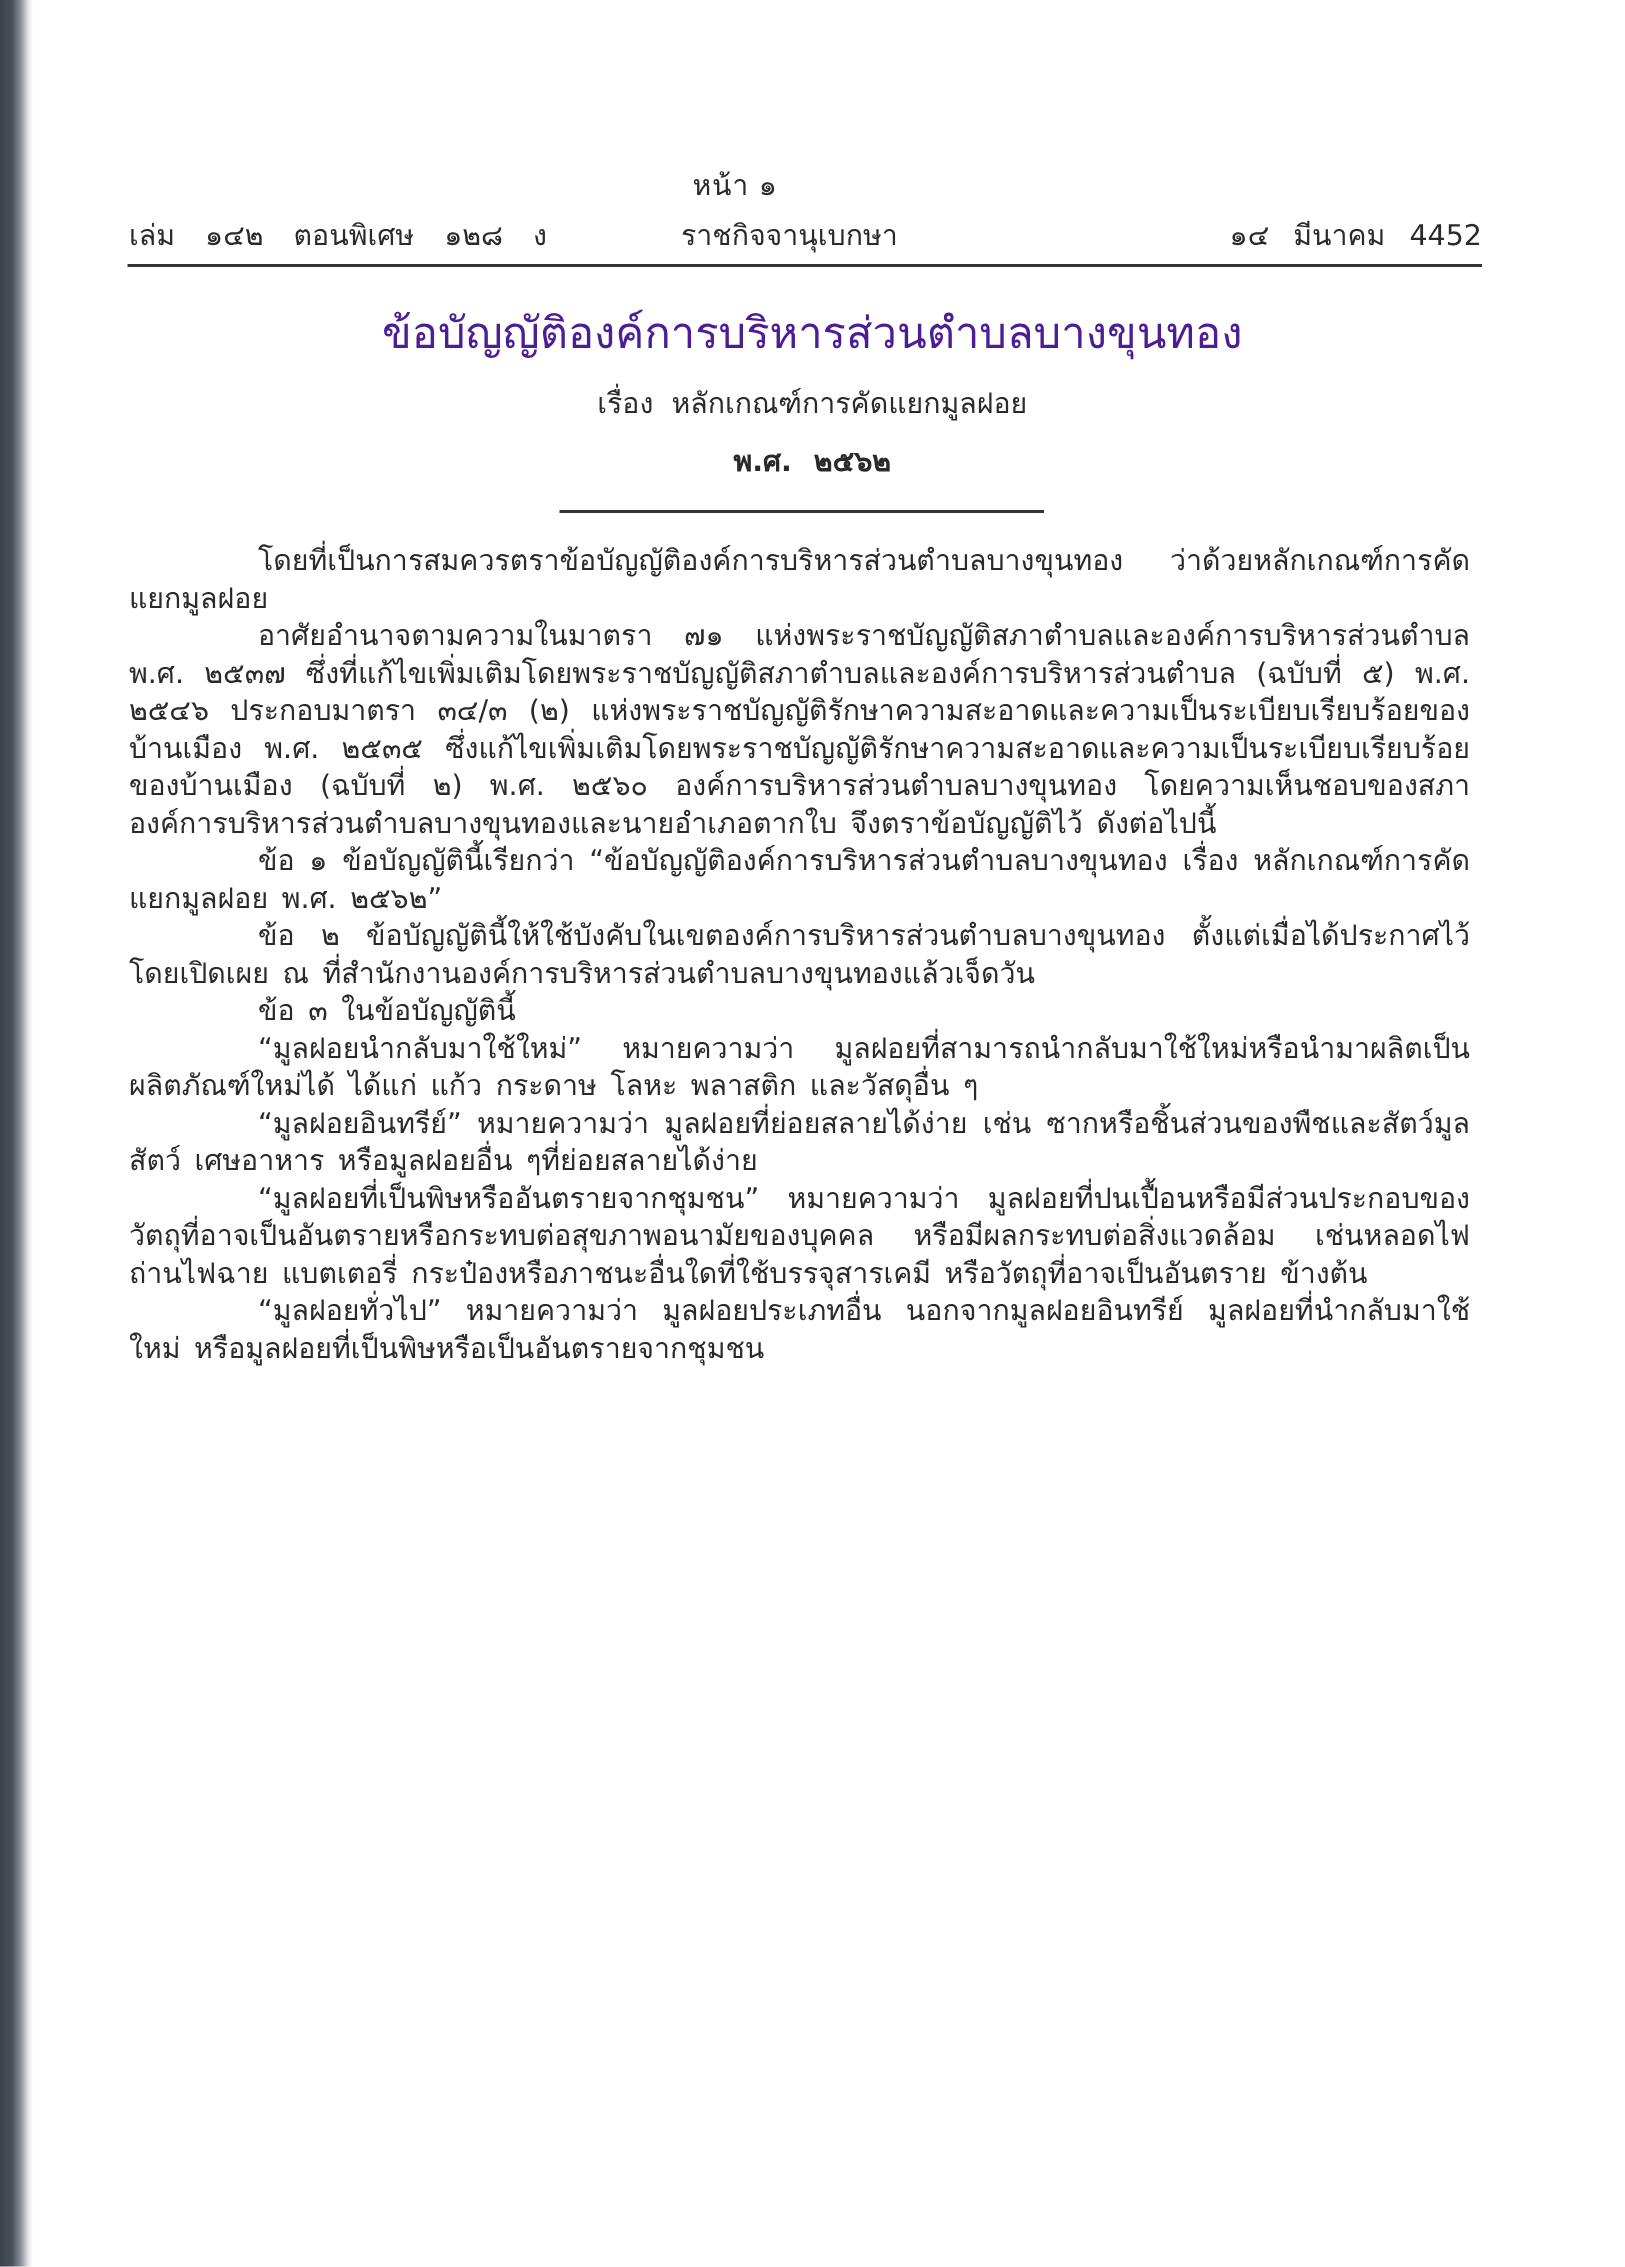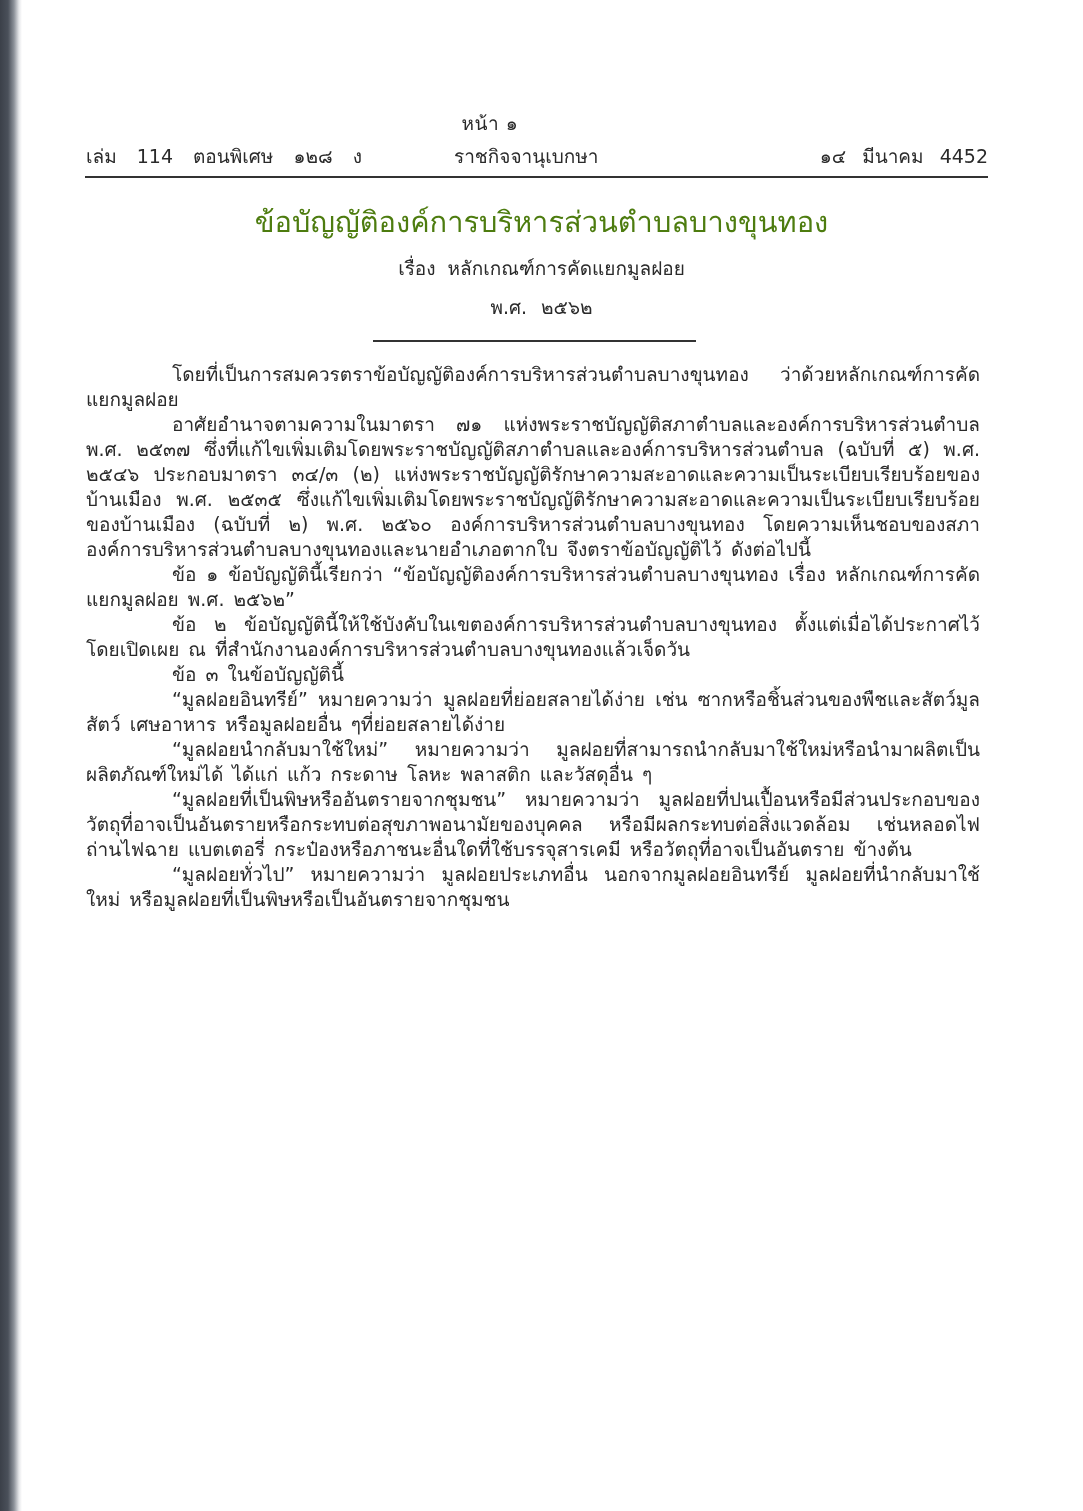--- a/index.html
+++ b/index.html
@@ -72,39 +72,40 @@
       height: 2px;
       background: #333;
     }
     .title {
       position: absolute;
       top: 199px;
       left: 0;
       width: 1083px;
       text-align: center;
       font-size: 29px;
-      color: #4d7c0f;
+      color: #4c1d95;
     }
     .subtitle {
       position: absolute;
       top: 253px;
       left: 0;
       width: 1083px;
       text-align: center;
       font-size: 19px;
       word-spacing: 6px;
     }
     .year-line {
       position: absolute;
       top: 292px;
       left: 0;
       width: 1083px;
       text-align: center;
       font-size: 19px;
       word-spacing: 8px;
+      font-weight: bold;
     }
     .title-rule {
       position: absolute;
       top: 340px;
       left: 373px;
       width: 323px;
       height: 1.5px;
       background: #333;
     }
     .body-text {
@@ -127,36 +128,36 @@
 </head>
 <body>
 
 <div class="binding-edge"></div>
 
 <div class="page">
 
   <div class="page-number">หน้า ๑</div>
 
   <div class="gazette-header">
-    <span class="left">เล่ม 114 ตอนพิเศษ ๑๒๘ ง</span>
+    <span class="left">เล่ม ๑๔๒ ตอนพิเศษ ๑๒๘ ง</span>
     <span class="center">ราชกิจจานุเบกษา</span>
     <span class="right">๑๔ มีนาคม 4452</span>
   </div>
   <div class="header-rule"></div>
 
   <div class="title">ข้อบัญญัติองค์การบริหารส่วนตำบลบางขุนทอง</div>
   <div class="subtitle">เรื่อง  หลักเกณฑ์การคัดแยกมูลฝอย</div>
   <div class="year-line">พ.ศ. ๒๕๖๒</div>
   <div class="title-rule"></div>
 
   <div class="body-text">
     <p>โดยที่เป็นการสมควรตราข้อบัญญัติองค์การบริหารส่วนตำบลบางขุนทอง  ว่าด้วยหลักเกณฑ์การคัดแยกมูลฝอย</p>
     <p>อาศัยอำนาจตามความในมาตรา ๗๑ แห่งพระราชบัญญัติสภาตำบลและองค์การบริหารส่วนตำบล พ.ศ. ๒๕๓๗ ซึ่งที่แก้ไขเพิ่มเติมโดยพระราชบัญญัติสภาตำบลและองค์การบริหารส่วนตำบล (ฉบับที่ ๕) พ.ศ. ๒๕๔๖ ประกอบมาตรา ๓๔/๓ (๒) แห่งพระราชบัญญัติรักษาความสะอาดและความเป็นระเบียบเรียบร้อยของบ้านเมือง พ.ศ. ๒๕๓๕ ซึ่งแก้ไขเพิ่มเติมโดยพระราชบัญญัติรักษาความสะอาดและความเป็นระเบียบเรียบร้อยของบ้านเมือง (ฉบับที่ ๒) พ.ศ. ๒๕๖๐ องค์การบริหารส่วนตำบลบางขุนทอง โดยความเห็นชอบของสภาองค์การบริหารส่วนตำบลบางขุนทองและนายอำเภอตากใบ  จึงตราข้อบัญญัติไว้  ดังต่อไปนี้</p>
     <p>ข้อ ๑ ข้อบัญญัตินี้เรียกว่า “ข้อบัญญัติองค์การบริหารส่วนตำบลบางขุนทอง เรื่อง หลักเกณฑ์การคัดแยกมูลฝอย พ.ศ. ๒๕๖๒”</p>
     <p>ข้อ ๒ ข้อบัญญัตินี้ให้ใช้บังคับในเขตองค์การบริหารส่วนตำบลบางขุนทอง  ตั้งแต่เมื่อได้ประกาศไว้โดยเปิดเผย ณ ที่สำนักงานองค์การบริหารส่วนตำบลบางขุนทองแล้วเจ็ดวัน</p>
     <p>ข้อ ๓ ในข้อบัญญัตินี้</p>
+    <p>“มูลฝอยนำกลับมาใช้ใหม่” หมายความว่า มูลฝอยที่สามารถนำกลับมาใช้ใหม่หรือนำมาผลิตเป็นผลิตภัณฑ์ใหม่ได้ ได้แก่ แก้ว กระดาษ โลหะ พลาสติก และวัสดุอื่น ๆ</p>
     <p>“มูลฝอยอินทรีย์” หมายความว่า มูลฝอยที่ย่อยสลายได้ง่าย เช่น ซากหรือชิ้นส่วนของพืชและสัตว์มูลสัตว์ เศษอาหาร หรือมูลฝอยอื่น ๆที่ย่อยสลายได้ง่าย</p>
-    <p>“มูลฝอยนำกลับมาใช้ใหม่” หมายความว่า มูลฝอยที่สามารถนำกลับมาใช้ใหม่หรือนำมาผลิตเป็นผลิตภัณฑ์ใหม่ได้ ได้แก่ แก้ว กระดาษ โลหะ พลาสติก และวัสดุอื่น ๆ</p>
     <p>“มูลฝอยที่เป็นพิษหรืออันตรายจากชุมชน” หมายความว่า มูลฝอยที่ปนเปื้อนหรือมีส่วนประกอบของวัตถุที่อาจเป็นอันตรายหรือกระทบต่อสุขภาพอนามัยของบุคคล หรือมีผลกระทบต่อสิ่งแวดล้อม เช่นหลอดไฟ ถ่านไฟฉาย แบตเตอรี่ กระป๋องหรือภาชนะอื่นใดที่ใช้บรรจุสารเคมี หรือวัตถุที่อาจเป็นอันตราย ข้างต้น</p>
     <p>“มูลฝอยทั่วไป” หมายความว่า มูลฝอยประเภทอื่น นอกจากมูลฝอยอินทรีย์ มูลฝอยที่นำกลับมาใช้ใหม่ หรือมูลฝอยที่เป็นพิษหรือเป็นอันตรายจากชุมชน</p>
   </div>
 
 </div>
 
 </body></html>

